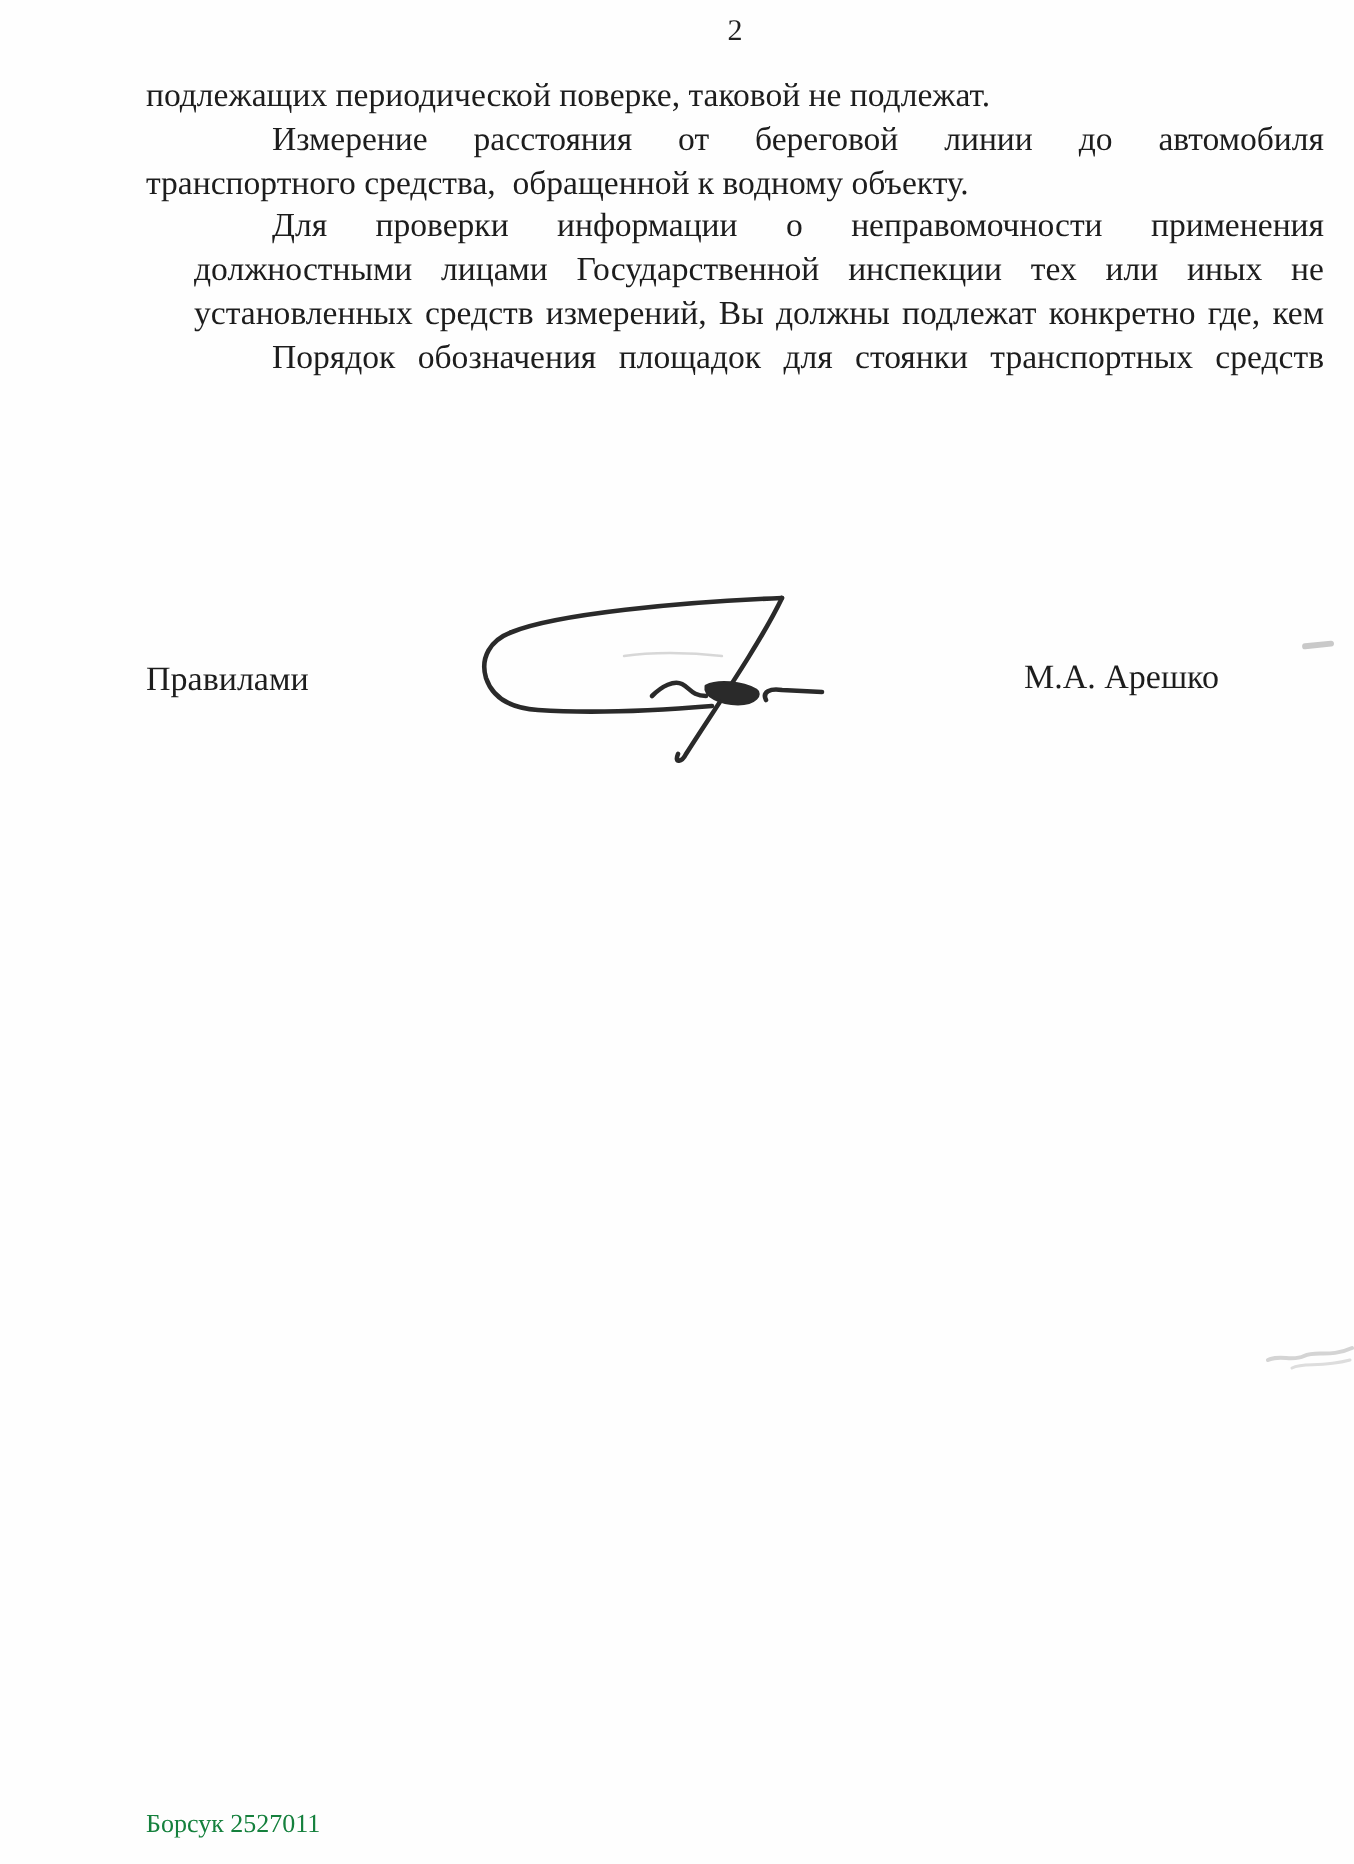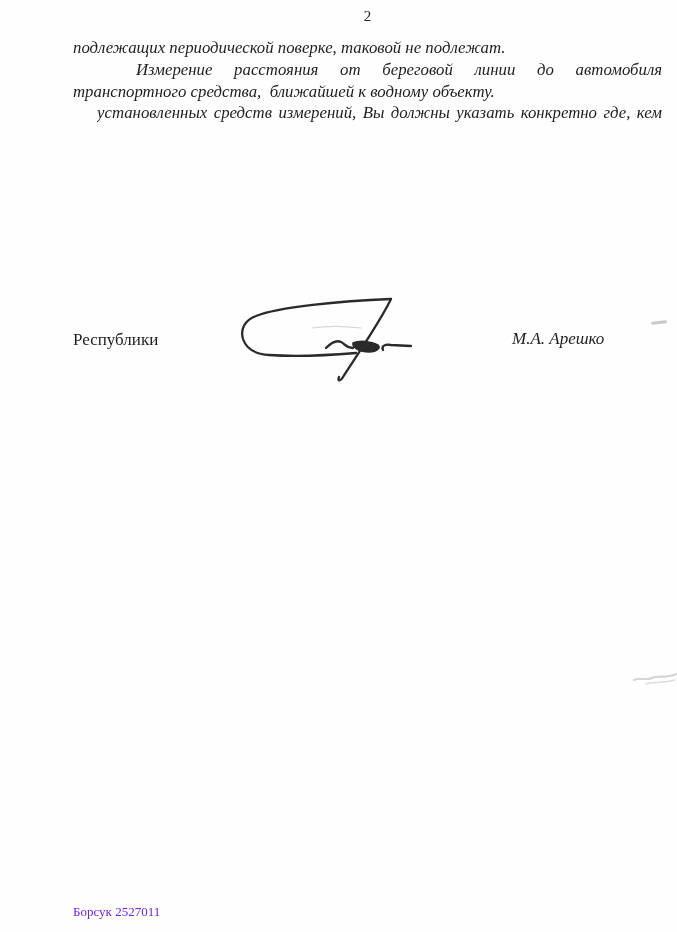--- a/index.html
+++ b/index.html
@@ -24,38 +24,36 @@
     position: absolute;
     top: 37px; left: 73px; width: 589px;
     font-size: 16.8px;
   }
   .line {
     height: 21.8px;
     line-height: 21.8px;
     overflow: hidden;
     white-space: pre-wrap;
     text-align: left;
-    font-style: italic;
   }
   .line.j {
     text-align: justify;
     text-align-last: justify;
     margin-left: 24px;
   }
   .line.indent { text-indent: 39px; }
   .sig-title {
     position: absolute;
     top: 330px; left: 73px;
     font-size: 17px;
   }
   .sig-name {
     position: absolute;
     top: 329px; left: 512px;
     font-size: 17px;
-    font-style: italic;
   }
   .sig-svg {
     position: absolute;
     top: 284px; left: 220px;
     width: 240px; height: 115px;
   }
   .sig-svg path {
     stroke: #2a2a2a;
     stroke-width: 2.3;
     fill: none;
@@ -75,38 +73,41 @@
   .artifact-smudge {
     position: absolute;
     top: 668px; left: 632px;
     width: 46px; height: 22px;
   }
   .artifact-smudge path { fill: none; stroke-linecap: round; }
   .footer-ref {
     position: absolute;
     top: 904px; left: 73px;
     font-size: 13px;
-    color: #6d28d9;
+    color: #15803d;
   }
 </style>
 </head>
 <body>
 
 <div class="page">
 
   <div class="page-number">2</div>
 
   <div class="text-block">
     <div class="line">подлежащих периодической поверке, таковой не подлежат.</div>
     <div class="line j indent">Измерение расстояния от береговой линии до автомобиля</div>
-    <div class="line">транспортного средства,  ближайшей к водному объекту.</div>
-    <div class="line j">установленных средств измерений, Вы должны указать конкретно где, кем</div>
+    <div class="line">транспортного средства,  обращенной к водному объекту.</div>
+    <div class="line j indent">Для проверки информации о неправомочности применения</div>
+    <div class="line j">должностными лицами Государственной инспекции тех или иных не</div>
+    <div class="line j">установленных средств измерений, Вы должны подлежат конкретно где, кем</div>
+    <div class="line j indent">Порядок обозначения площадок для стоянки транспортных средств</div>
   </div>
 
-  <div class="sig-title">Республики</div>
+  <div class="sig-title">Правилами</div>
 
   <svg class="sig-svg" viewBox="0 0 240 115" aria-hidden="true">
     <path class="faint" d="M92,44 C105,42 124,42 141,44"></path>
     <path d="M171,15 C120,17 58,23 36,32 C25,36 20,45 23,55 C26,64 34,70 49,71 C78,73 112,71 136,69"></path>
     <path d="M171,15 C160,38 135,74 123,93 C121,97 117,98 119,93"></path>
     <path d="M106,64 C111,59 117,56 121,58 C125,60 126,64 133,64"></path>
     <path class="blob" d="M133,59 C139,56 151,57 158,61 C161,63 158,68 149,68 C140,68 132,64 133,59 Z"></path>
     <path d="M163,66 C161,62 165,60 171,61 L191,62"></path>
   </svg>
 

